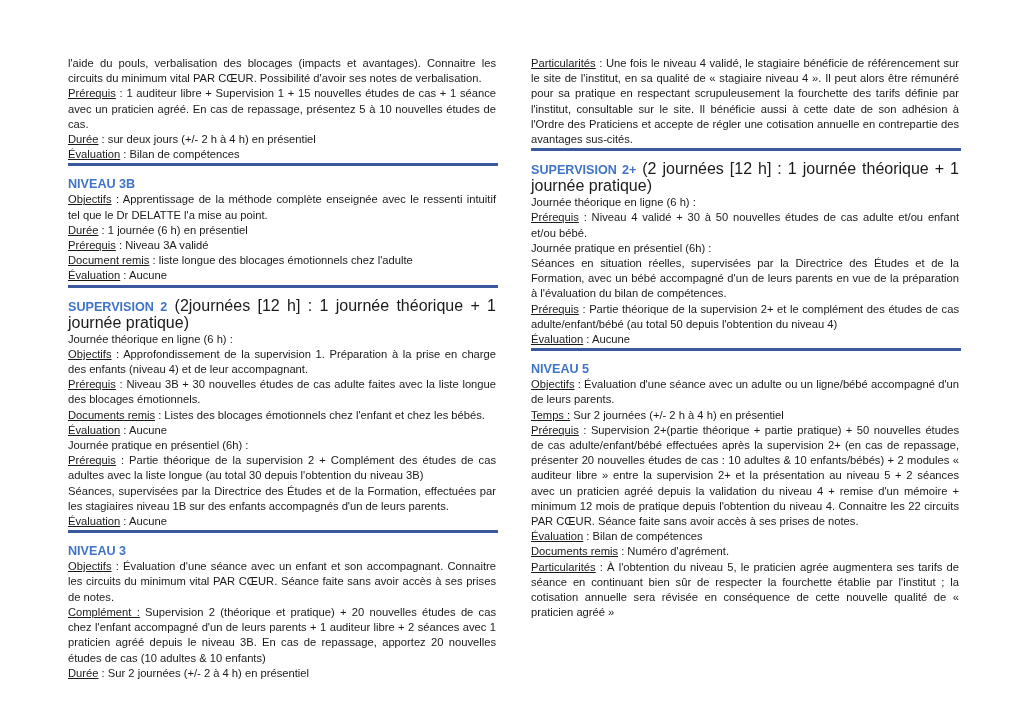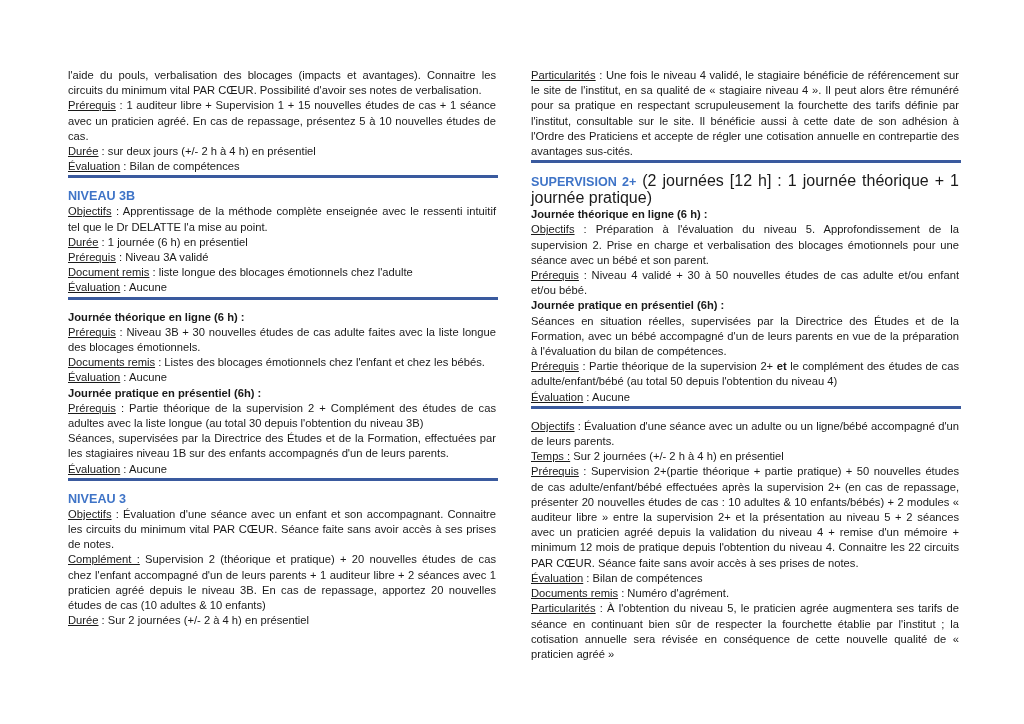--- a/index.html
+++ b/index.html
@@ -2,29 +2,29 @@
 <html><head>
 <meta charset="utf-8">
 <style>
   html, body { margin: 0; padding: 0; background: #ffffff; }
   body {
     width: 1024px; height: 724px; position: relative; overflow: hidden;
     font-family: "Liberation Sans", sans-serif;
     color: #1a1a1a;
   }
   .col {
-    position: absolute; top: 68px; width: 428px;
+    position: absolute; top: 56px; width: 428px;
     font-size: 11.2px; line-height: 15.2px;
     text-align: justify;
   }
   .col-left { left: 68px; }
   .col-right { left: 531px; }
   .p { margin: 0; }
   .u { text-decoration: underline; }
-  .b { font-weight: bold; }
+  .b { font-weight: normal; }
   .h {
     color: #3f74c7; font-weight: bold; font-size: 12.6px;
     margin: 0; line-height: 16px;
   }
   .h .sub { color: #1a1a1a; font-weight: normal; font-size: 16px; }
   .sep {
     height: 3px; background: #3a5a9e; margin: 1px 0 10px 0;
     width: 430px;
   }
 </style>
@@ -44,21 +44,23 @@
     <h2 class="h">NIVEAU 3B</h2>
     <p class="p"><span class="u">Objectifs</span><span> : Apprentissage de la méthode complète enseignée avec le ressenti intuitif tel que le Dr DELATTE l'a mise au point.</span></p>
     <p class="p"><span class="u">Durée</span><span> : 1 journée (6 h) en présentiel</span></p>
     <p class="p"><span class="u">Prérequis</span><span> : Niveau 3A validé</span></p>
     <p class="p"><span class="u">Document remis</span><span> : liste longue des blocages émotionnels chez l'adulte</span></p>
     <p class="p"><span class="u">Évaluation</span><span> : Aucune</span></p>
     <div class="sep"></div>
   </section>
 
   <section>
+    <h2 class="h"><span>SUPERVISION 2</span><span class="sub"> (2journées [12 h] : 1 journée théorique + 1 journée pratique)</span></h2>
     <p class="p b">Journée théorique en ligne (6 h) :</p>
+    <p class="p"><span class="u">Objectifs</span><span> : Approfondissement de la supervision 1. Préparation à la prise en charge des enfants (niveau 4) et de leur accompagnant.</span></p>
     <p class="p"><span class="u">Prérequis</span><span> : Niveau 3B + 30 nouvelles études de cas adulte faites avec la liste longue des blocages émotionnels.</span></p>
     <p class="p"><span class="u">Documents remis</span><span> : Listes des blocages émotionnels chez l'enfant et chez les bébés.</span></p>
     <p class="p"><span class="u">Évaluation</span><span> : Aucune</span></p>
     <p class="p b">Journée pratique en présentiel (6h) :</p>
     <p class="p"><span class="u">Prérequis</span><span> : Partie théorique de la supervision 2 + Complément des études de cas adultes avec la liste longue (au total 30 depuis l'obtention du niveau 3B)</span></p>
     <p class="p">Séances, supervisées par la Directrice des Études et de la Formation, effectuées par les stagiaires niveau 1B sur des enfants accompagnés d'un de leurs parents.</p>
     <p class="p"><span class="u">Évaluation</span><span> : Aucune</span></p>
     <div class="sep"></div>
   </section>
 
@@ -72,30 +74,30 @@
 
 <div class="col col-right">
   <section>
     <p class="p"><span class="u">Particularités</span><span> : Une fois le niveau 4 validé, le stagiaire bénéficie de référencement sur le site de l'institut, en sa qualité de « stagiaire niveau 4 ». Il peut alors être rémunéré pour sa pratique en respectant scrupuleusement la fourchette des tarifs définie par l'institut, consultable sur le site. Il bénéficie aussi à cette date de son adhésion à l'Ordre des Praticiens et accepte de régler une cotisation annuelle en contrepartie des avantages sus-cités.</span></p>
     <div class="sep"></div>
   </section>
 
   <section>
     <h2 class="h"><span>SUPERVISION 2+</span><span class="sub"> (2 journées [12 h] : 1 journée théorique + 1 journée pratique)</span></h2>
     <p class="p b">Journée théorique en ligne (6 h) :</p>
-    <p class="p"><span class="u">Objectifs</span><span> : Préparation à l'évaluation du niveau 5. Approfondissement de la supervision 2. Prise en charge et verbalisation des blocages émotionnels pour une séance avec un bébé et son parent.</span></p>
     <p class="p"><span class="u">Prérequis</span><span> : Niveau 4 validé + 30 à 50 nouvelles études de cas adulte et/ou enfant et/ou bébé.</span></p>
     <p class="p b">Journée pratique en présentiel (6h) :</p>
     <p class="p">Séances en situation réelles, supervisées par la Directrice des Études et de la Formation, avec un bébé accompagné d'un de leurs parents en vue de la préparation à l'évaluation du bilan de compétences.</p>
     <p class="p"><span class="u">Prérequis</span><span> : Partie théorique de la supervision 2+ </span><span class="b">et</span><span> le complément des études de cas adulte/enfant/bébé (au total 50 depuis l'obtention du niveau 4)</span></p>
     <p class="p"><span class="u">Évaluation</span><span> : Aucune</span></p>
     <div class="sep"></div>
   </section>
 
   <section>
+    <h2 class="h">NIVEAU 5</h2>
     <p class="p"><span class="u">Objectifs</span><span> : Évaluation d'une séance avec un adulte ou un ligne/bébé accompagné d'un de leurs parents.</span></p>
     <p class="p"><span class="u">Temps :</span><span> Sur 2 journées (+/- 2 h à 4 h) en présentiel</span></p>
     <p class="p"><span class="u">Prérequis</span><span> : Supervision 2+(partie théorique + partie pratique) + 50 nouvelles études de cas adulte/enfant/bébé effectuées après la supervision 2+ (en cas de repassage, présenter 20 nouvelles études de cas : 10 adultes &amp; 10 enfants/bébés) + 2 modules « auditeur libre » entre la supervision 2+ et la présentation au niveau 5 + 2 séances avec un praticien agréé depuis la validation du niveau 4 + remise d'un mémoire + minimum 12 mois de pratique depuis l'obtention du niveau 4. Connaitre les 22 circuits PAR CŒUR. Séance faite sans avoir accès à ses prises de notes.</span></p>
     <p class="p"><span class="u">Évaluation</span><span> : Bilan de compétences</span></p>
     <p class="p"><span class="u">Documents remis</span><span> : Numéro d'agrément.</span></p>
     <p class="p"><span class="u">Particularités</span><span> : À l'obtention du niveau 5, le praticien agrée augmentera ses tarifs de séance en continuant bien sûr de respecter la fourchette établie par l'institut ; la cotisation annuelle sera révisée en conséquence de cette nouvelle qualité de « praticien agréé »</span></p>
   </section>
 </div>
 
 </body></html>

